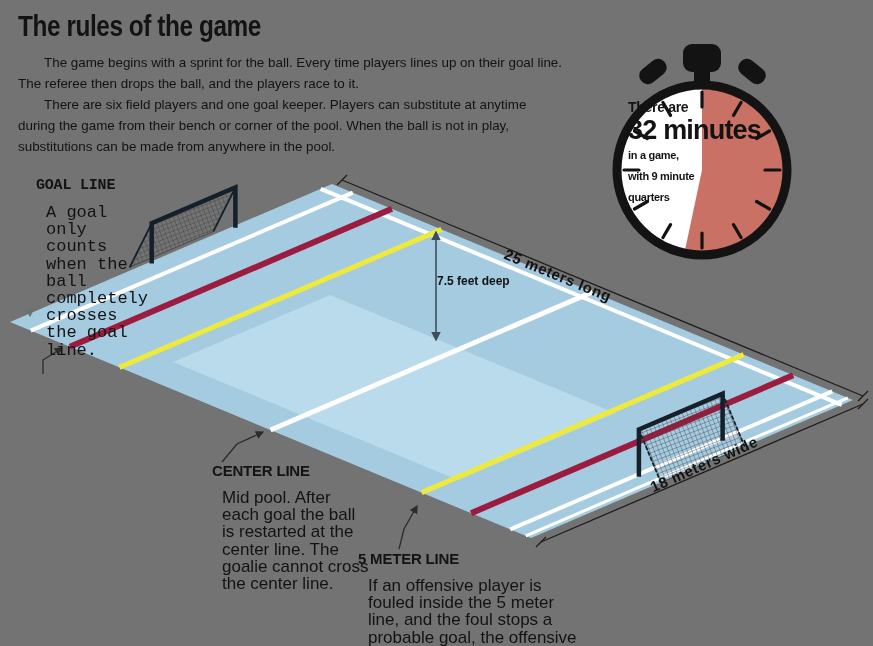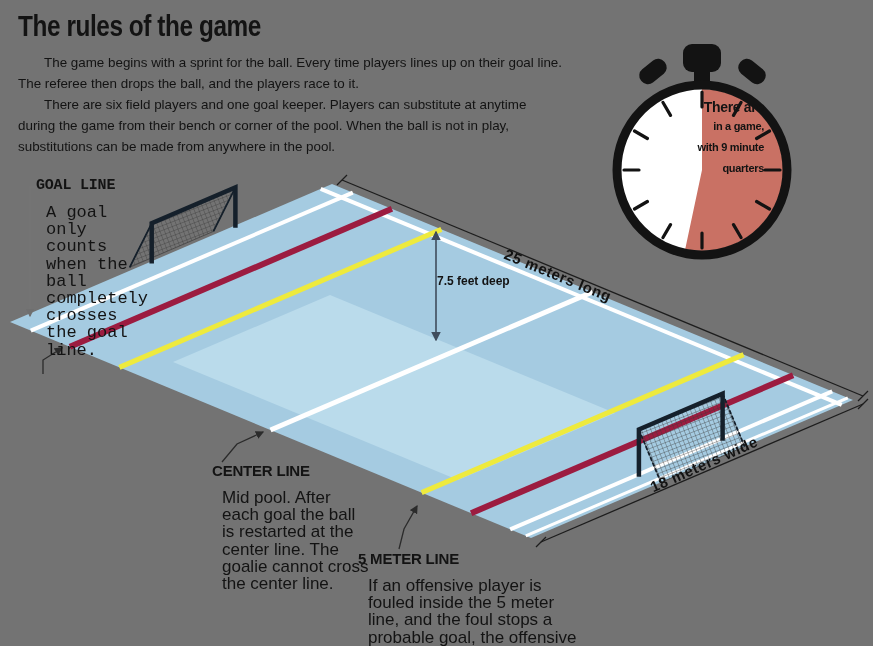--- a/index.html
+++ b/index.html
@@ -31,21 +31,21 @@
   .c-goal{left:36px; top:177px; width:132px;font-family:Liberation Mono, monospace;}
   .c-2m{left:22px; top:371px; width:138px;}
   .c-center{left:212px; top:462px; width:170px;}
   .c-5m{left:358px; top:550px; width:238px;}
   .dim{position:absolute; font-weight:bold; white-space:nowrap;}
   .dim-length{left:558px; top:275px; font-size:15px; letter-spacing:0.6px;
     transform:translate(-50%,-50%) rotate(22.5deg);}
   .dim-width{left:704px; top:464px; font-size:15px; letter-spacing:0.6px;
     transform:translate(-50%,-50%) rotate(-24deg);}
   .dim-depth{left:437px; top:274px; font-size:12px;}
-  .watch-text{position:absolute; left:584px; top:99px; width:180px; text-align:right;}
+  .watch-text{position:absolute; left:628px; top:99px; width:180px; text-align:left;}
   .watch-text .t1{font-size:14px; line-height:17px; font-weight:bold; letter-spacing:-0.3px;}
   .watch-text .t2{font-size:27px; line-height:29px; font-weight:bold; letter-spacing:-0.8px;}
   .watch-text .t3{font-size:11px; line-height:21px; font-weight:bold; letter-spacing:-0.3px;}
 </style>
 </head>
 <body>
 
 <div class="canvas">
 
   <svg class="art" width="873" height="646" viewBox="0 0 873 646">
@@ -146,18 +146,19 @@
     <p class="hd">5 METER LINE</p>
     <p class="bd">If an offensive player is fouled inside the 5 meter line, and the foul stops a probable goal, the offensive player is awarded a penalty throw.</p>
   </div>
 
   <div class="dim dim-length">25 meters long</div>
   <div class="dim dim-depth">7.5 feet deep</div>
   <div class="dim dim-width">18 meters wide</div>
 
   <div class="watch-text">
     <div class="t1">There are</div>
+    <div class="t2">32 minutes</div>
     <div class="t3">in a game,</div>
     <div class="t3">with 9 minute</div>
     <div class="t3">quarters</div>
   </div>
 
 </div>
 
 </body></html>

